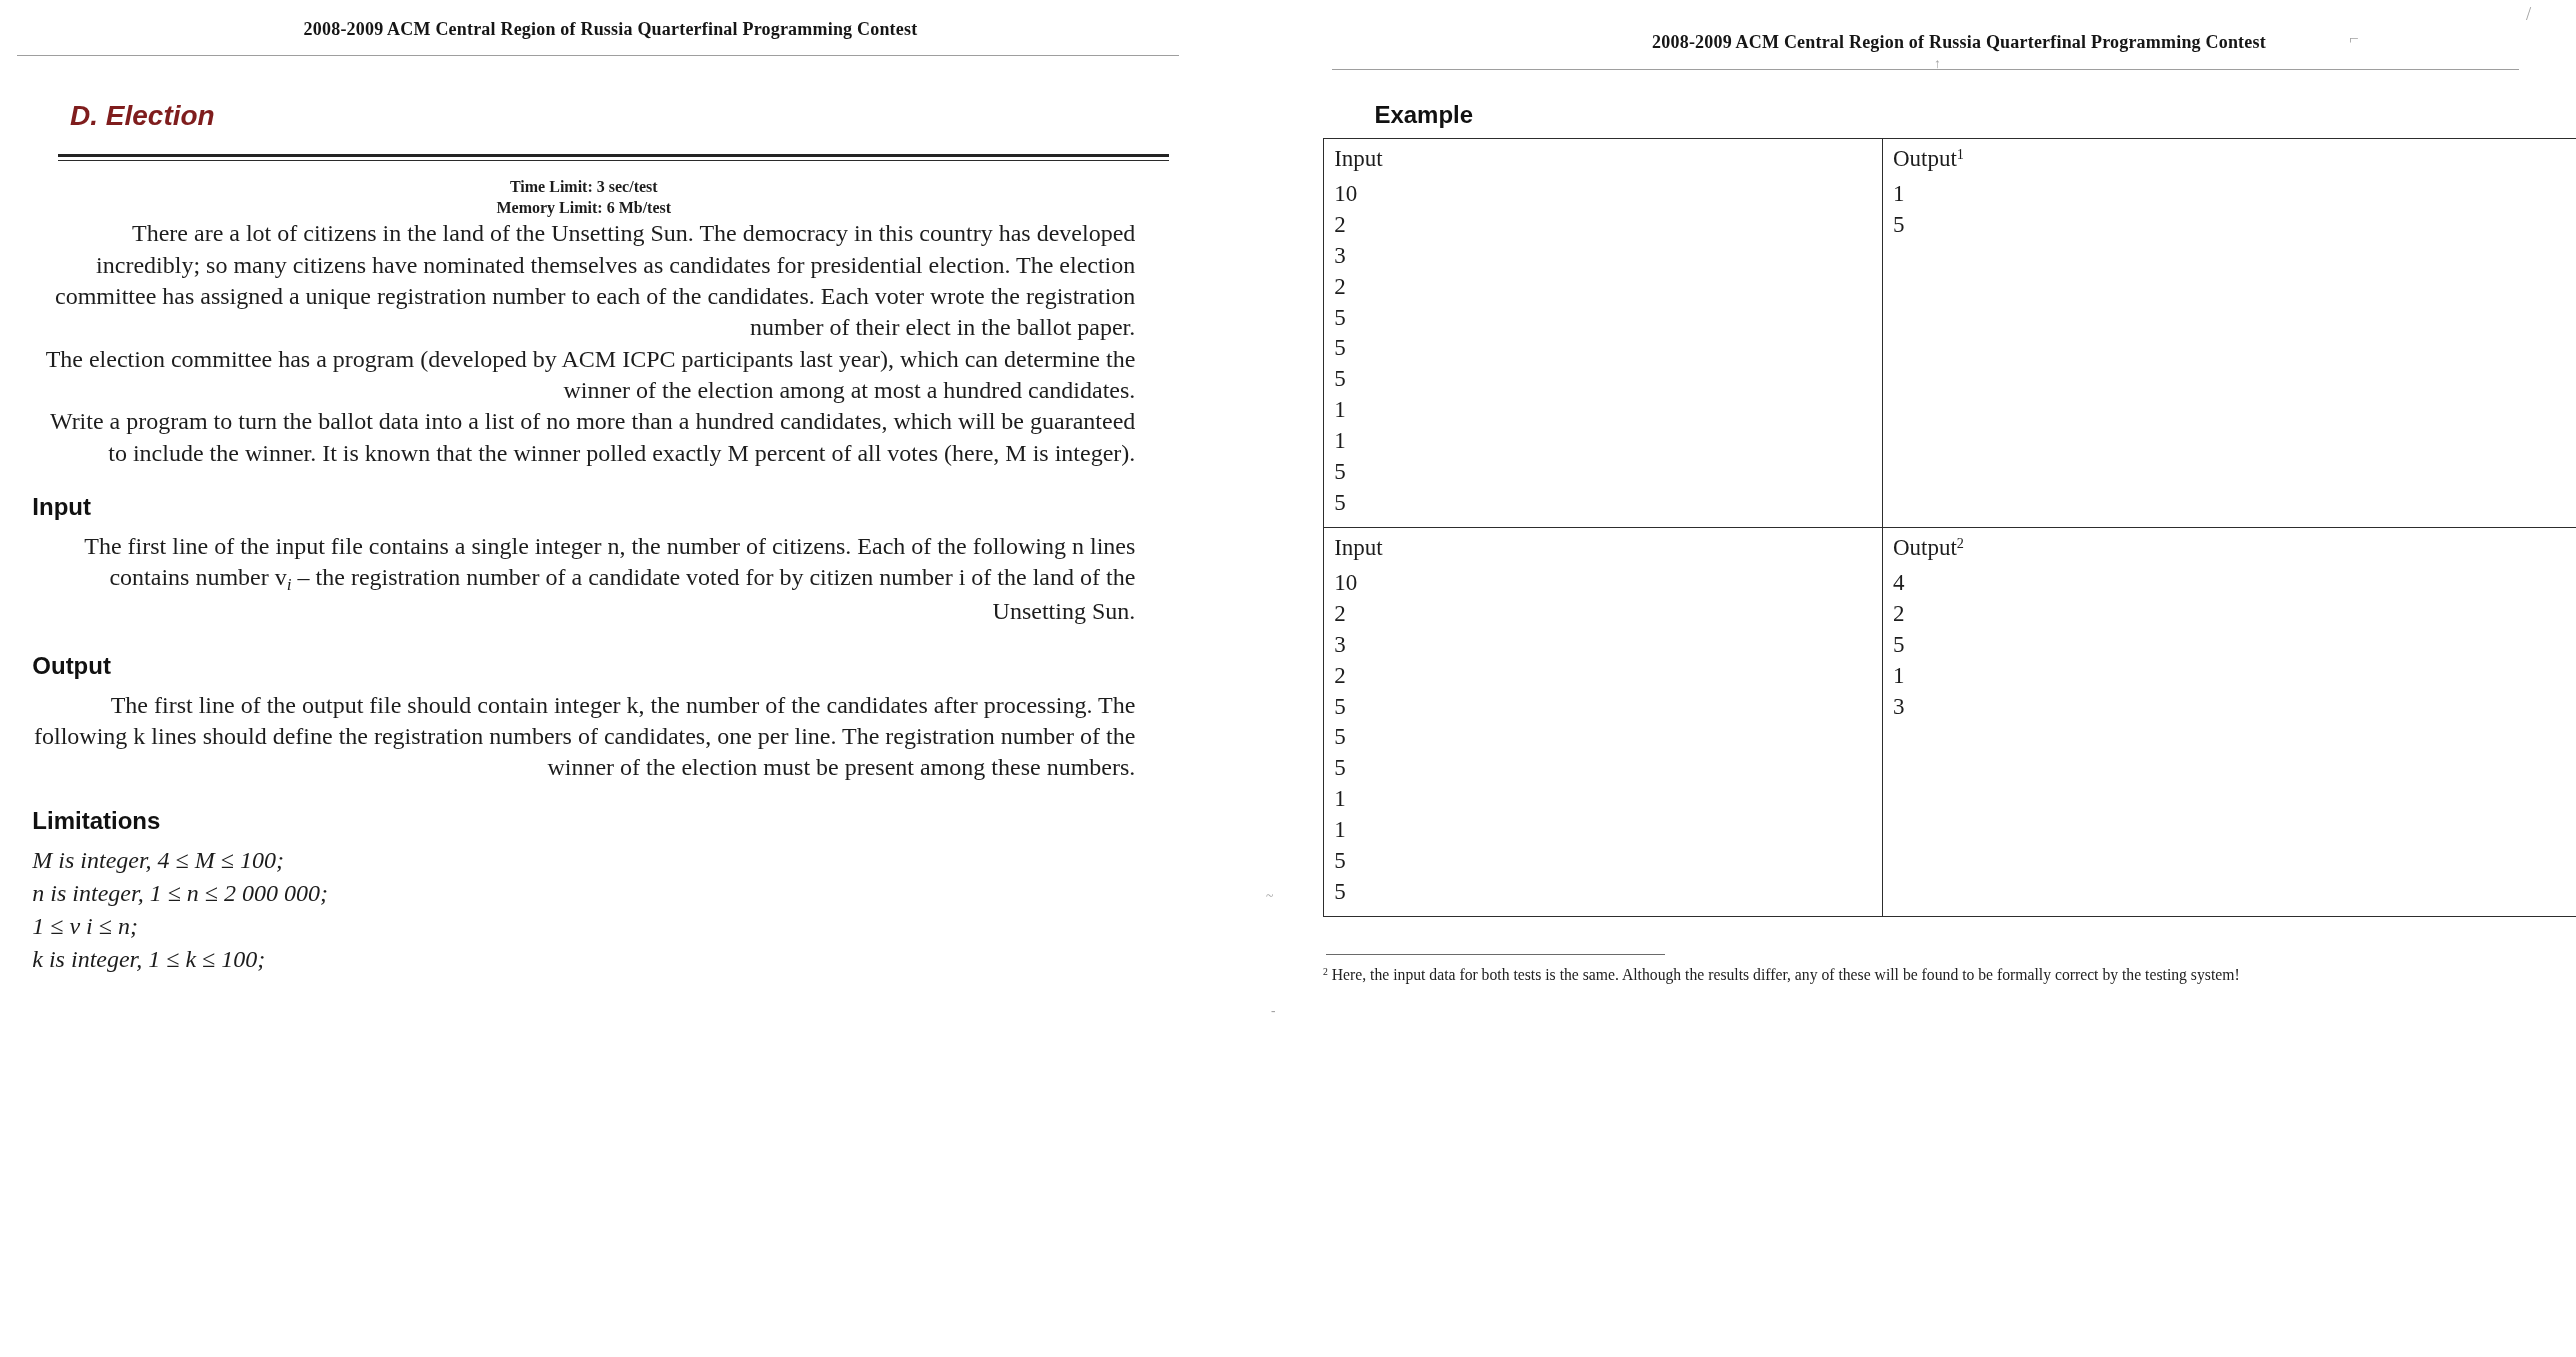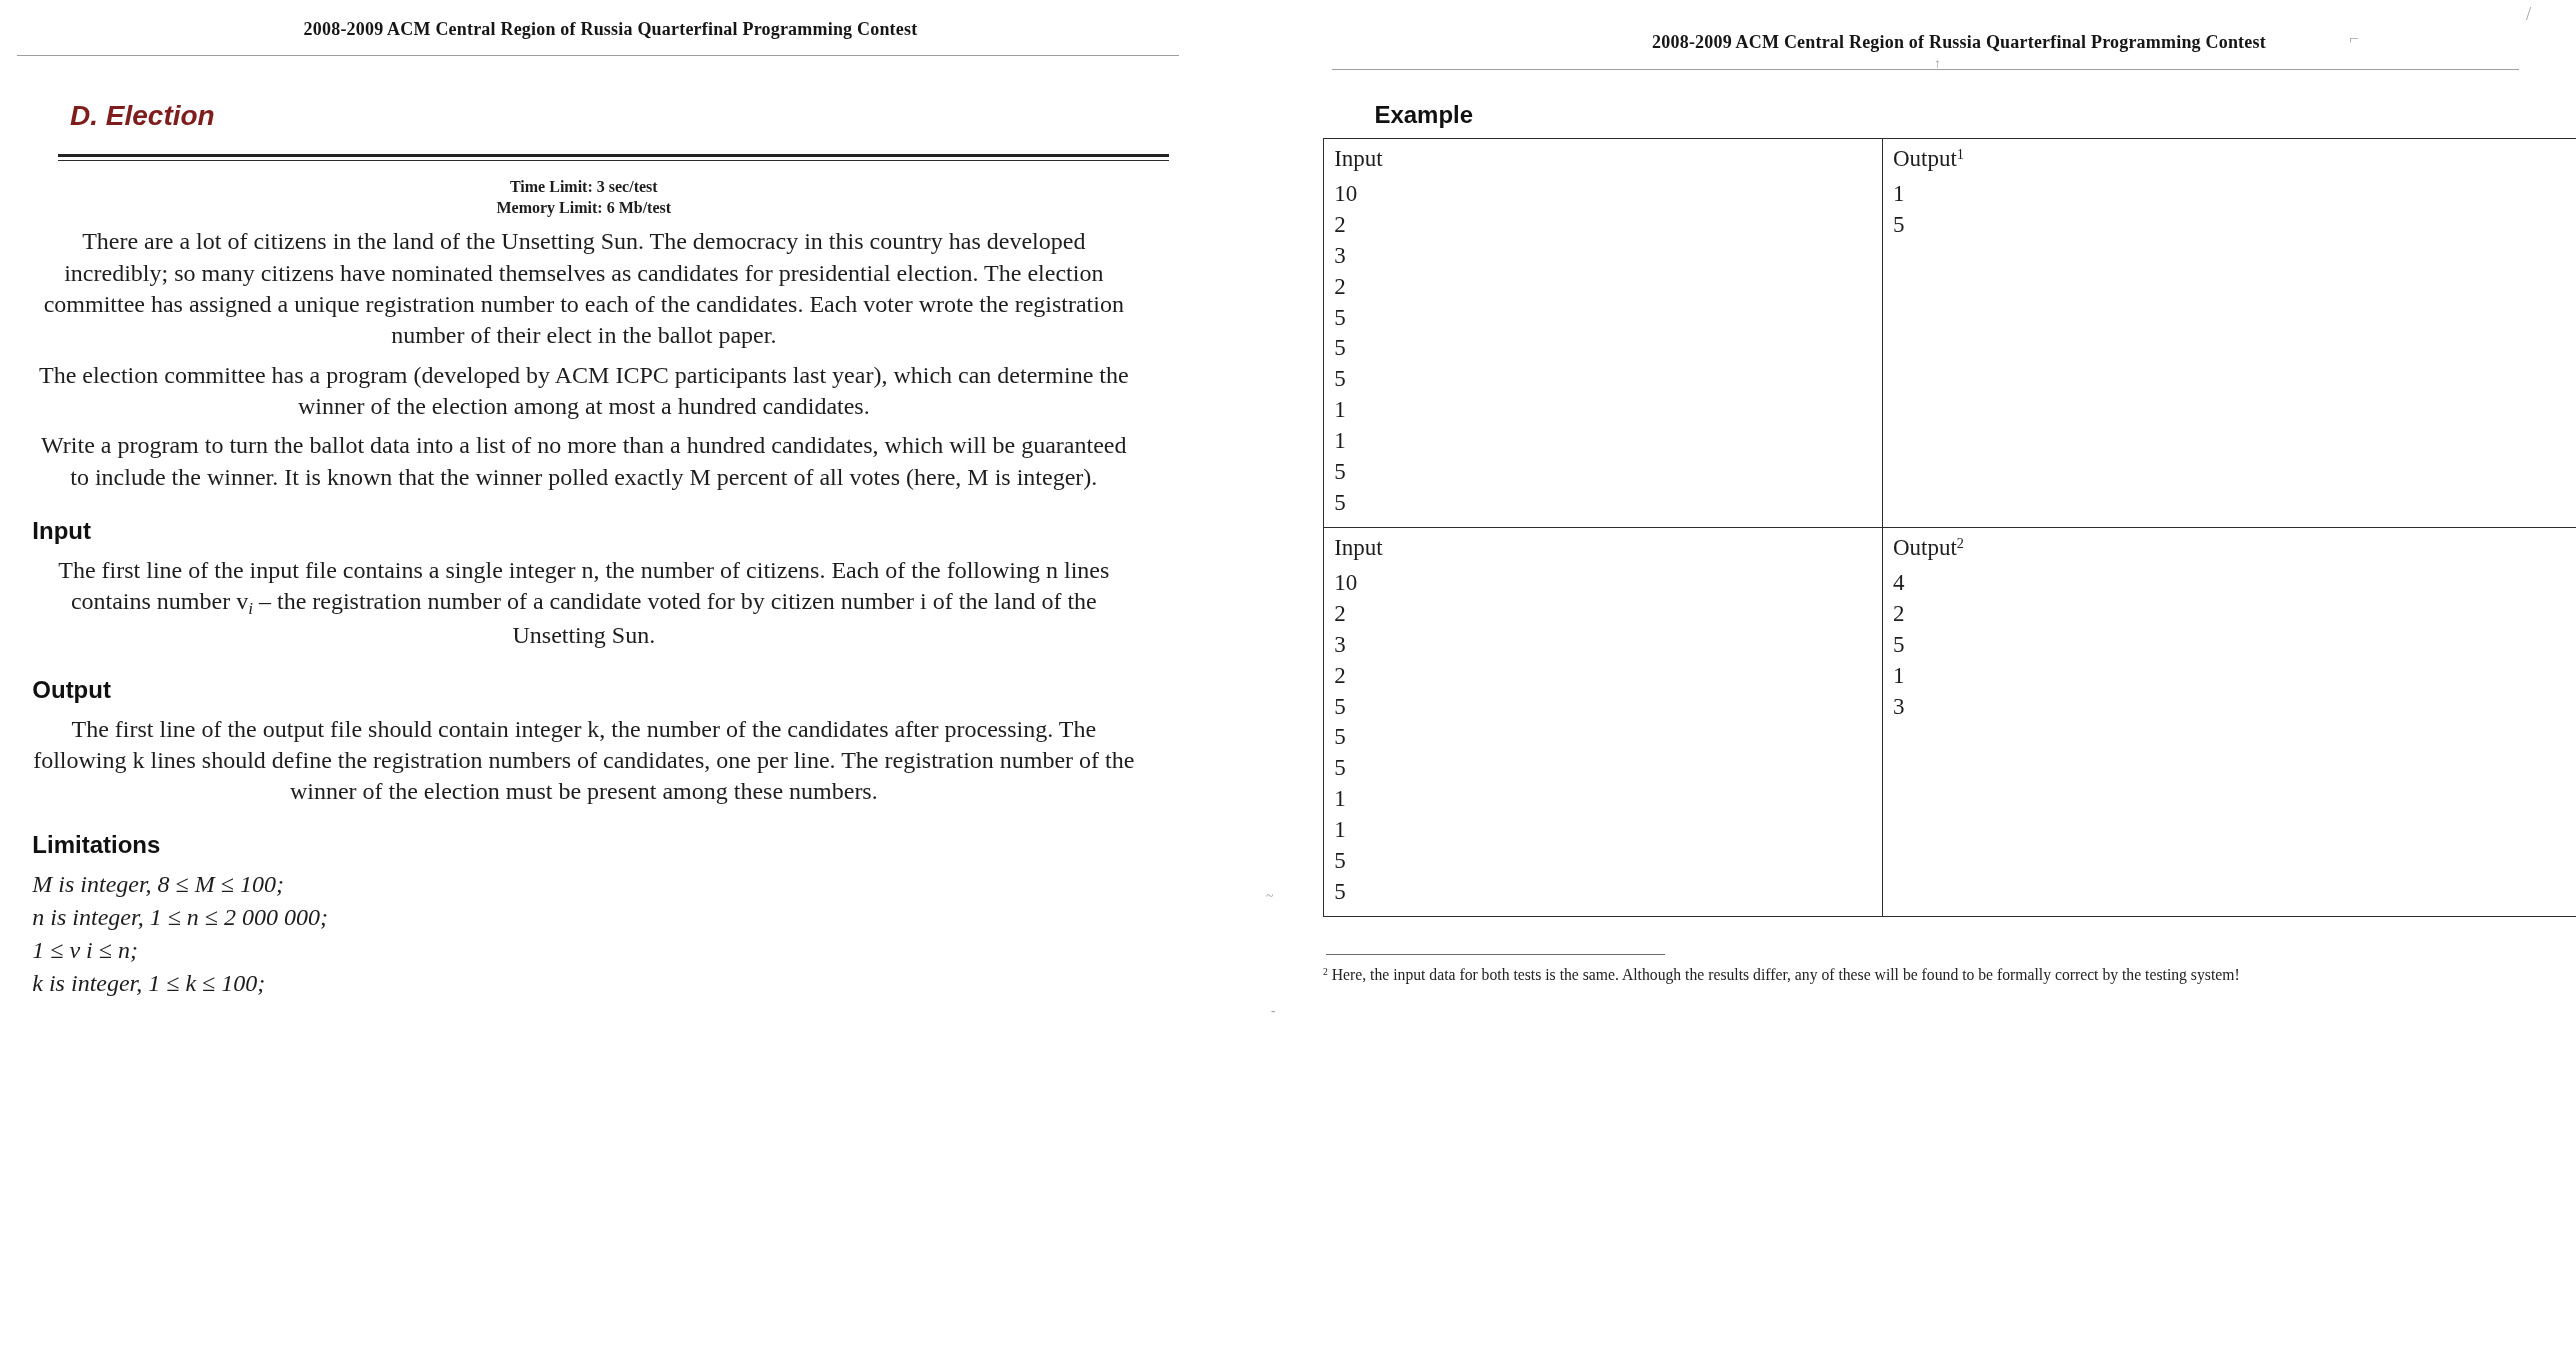--- a/index.html
+++ b/index.html
@@ -90,22 +90,22 @@
     line-height: 1.305;
     color: #1d1d1d;
   }
   .limits-line {
     font-weight: bold;
     font-family: Liberation Serif, serif;
     font-size: 16px;
     text-align: center;
   }
   p.para {
-    margin: 8px 0 0 0;
-    text-align: center;
+    margin: 0 0 0 0;
+    text-align: right;
   }
   .section-head {
     font-family: "Liberation Sans", sans-serif;
     font-weight: bold;
     font-size: 24px;
     margin-top: 22px;
     margin-bottom: 8.5px;
     color: #111;
   }
   .ital {
@@ -223,21 +223,21 @@
 
       <div class="section-head">Input</div>
       <p class="para">
         <span>The first line of the input file contains a single integer n, the number of citizens. Each of the following n lines contains number v</span><span class="sub ital">i</span><span> – the registration number of a candidate voted for by citizen number i of the land of the Unsetting Sun.</span>
       </p>
 
       <div class="section-head">Output</div>
       <p class="para">The first line of the output file should contain integer k, the number of the candidates after processing. The following k lines should define the registration numbers of candidates, one per line. The registration number of the winner of the election must be present among these numbers.</p>
 
       <div class="section-head">Limitations</div>
-      <div class="limit-line">M is integer, 8 ≤ M ≤ 100;</div>
+      <div class="limit-line">M is integer, 4 ≤ M ≤ 100;</div>
       <div class="limit-line">n is integer,  1 ≤ n ≤ 2 000 000;</div>
       <div class="limit-line">1 ≤ v i ≤ n;</div>
       <div class="limit-line">k is integer, 1 ≤ k ≤ 100;</div>
     </div>
   </div>
 
   <div class="artifact" style="left:1266px; top:889px;">~</div>
   <div class="artifact" style="left:1271px; top:1003px;">-</div>
 </div>
 

